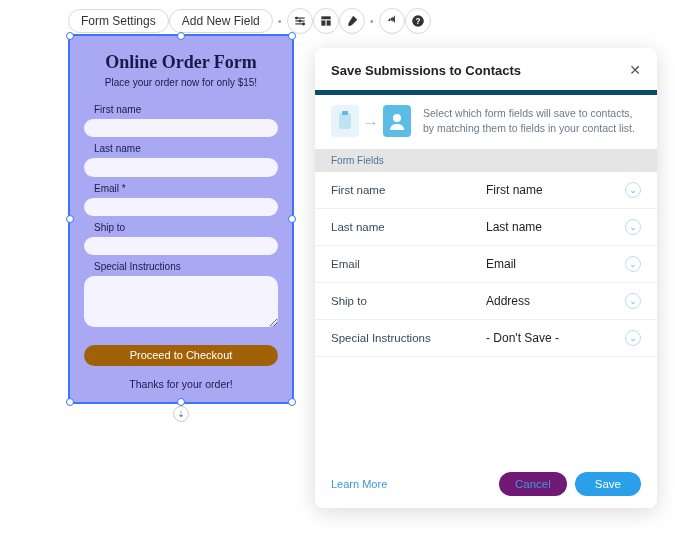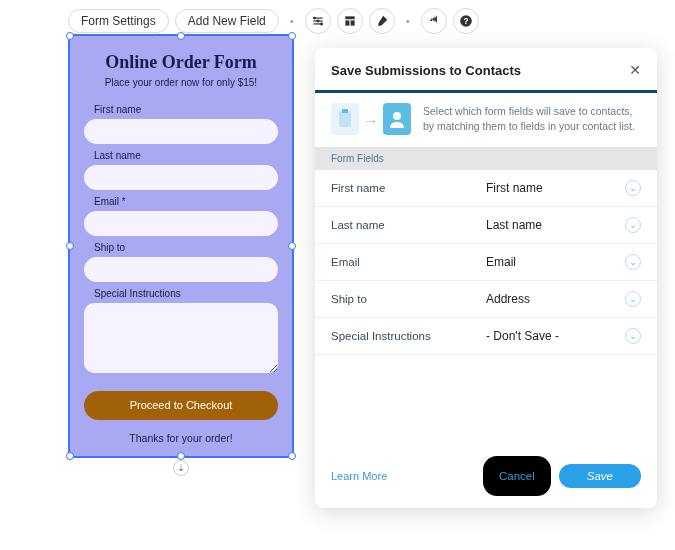--- a/index.html
+++ b/index.html
@@ -8,21 +8,20 @@
     background: #fff;
     width: 675px;
     height: 550px;
     overflow: hidden;
     position: relative;
   }
   
   .toolbar {
     display: flex;
     align-items: center;
-    gap: 6px;
     padding: 8px 68px;
   }
   .pill {
     background: #fff;
     border: 1px solid #d9d9d9;
     border-radius: 16px;
     padding: 4px 12px;
     font-size: 12px;
     color: #333;
     cursor: pointer;
@@ -44,21 +43,21 @@
     display: flex; align-items: center; justify-content: center;
     color: #999;
     font-size: 10px;
   }
   
   .canvas-wrap {
     position: absolute;
     left: 68px;
     top: 34px;
     width: 226px;
-    height: 424px;
+    height: 370px;
   }
   .selection {
     position: absolute;
     inset: 0;
     border: 2px solid #3a74ff;
     pointer-events: none;
   }
   .handle {
     position: absolute;
     width: 8px; height: 8px;
@@ -154,21 +153,21 @@
     border-radius: 8px;
     box-shadow: 0 4px 22px rgba(0,0,0,0.15);
     display: flex;
     flex-direction: column;
   }
   .modal-header {
     display: flex;
     align-items: center;
     justify-content: space-between;
     padding: 14px 16px 12px;
-    border-bottom: 3px solid #0c4a6e;
+    border-bottom: 5px solid #0c4a6e;
   }
   .modal-title {
     font-size: 13px;
     font-weight: 600;
     color: #222;
   }
   .close-x {
     font-size: 14px;
     color: #555;
     cursor: pointer;
@@ -240,37 +239,36 @@
     padding: 12px 16px;
     gap: 8px;
   }
   .learn {
     font-size: 11px;
     color: #3b99d8;
     cursor: pointer;
     flex:1;
   }
   .btn-cancel {
-    background: #000000;
+    background: #701a75;
     color: #3b99d8;
     border: none;
     border-radius: 14px;
-    padding: 14px 16px;
+    padding: 6px 16px;
     font-size: 11.5px;
     cursor: pointer;
   }
   .btn-save {
     background: #2aa0e8;
     color: #fff;
     border: none;
     border-radius: 14px;
-    padding: 6px 28px;
+    padding: 6px 20px;
     font-size: 11.5px;
     cursor: pointer;
-    font-style: italic;
   }
 </style>
 </head>
 <body>
 
 <div class="toolbar">
   <button class="pill">Form Settings</button>
   <button class="pill">Add New Field</button>
   <span class="divider-dot">•</span>
   <button class="icon-btn">

